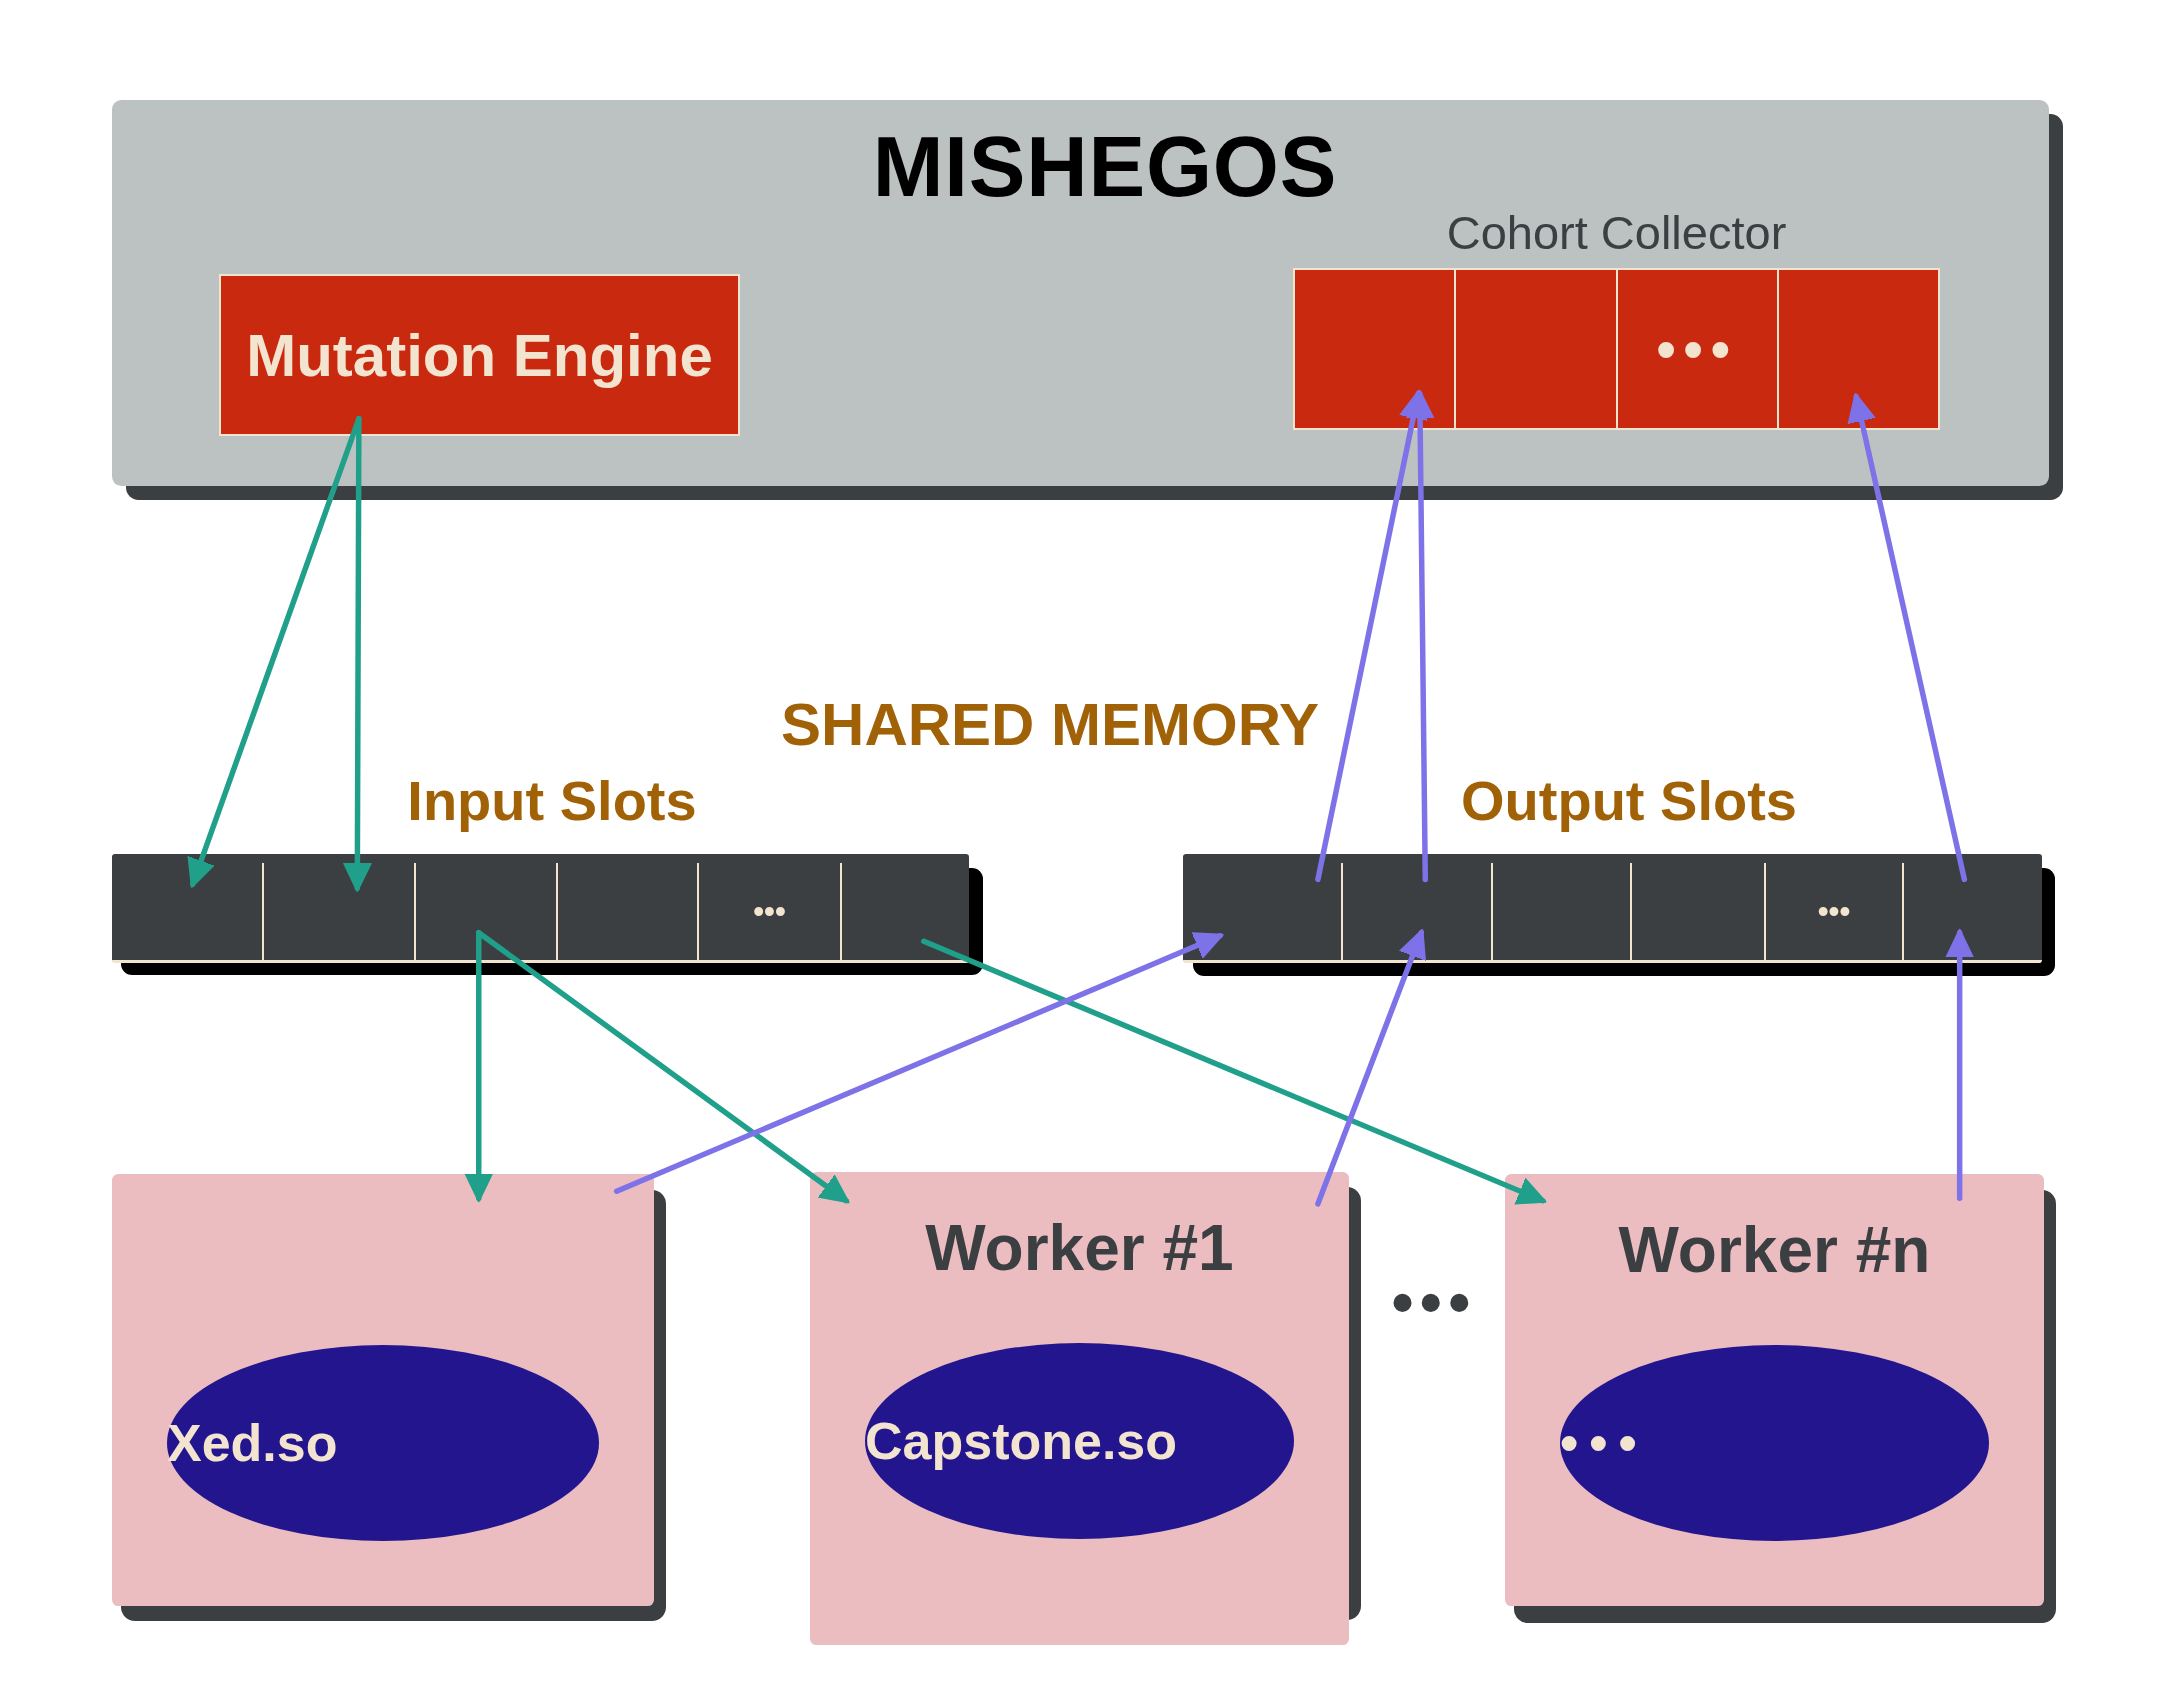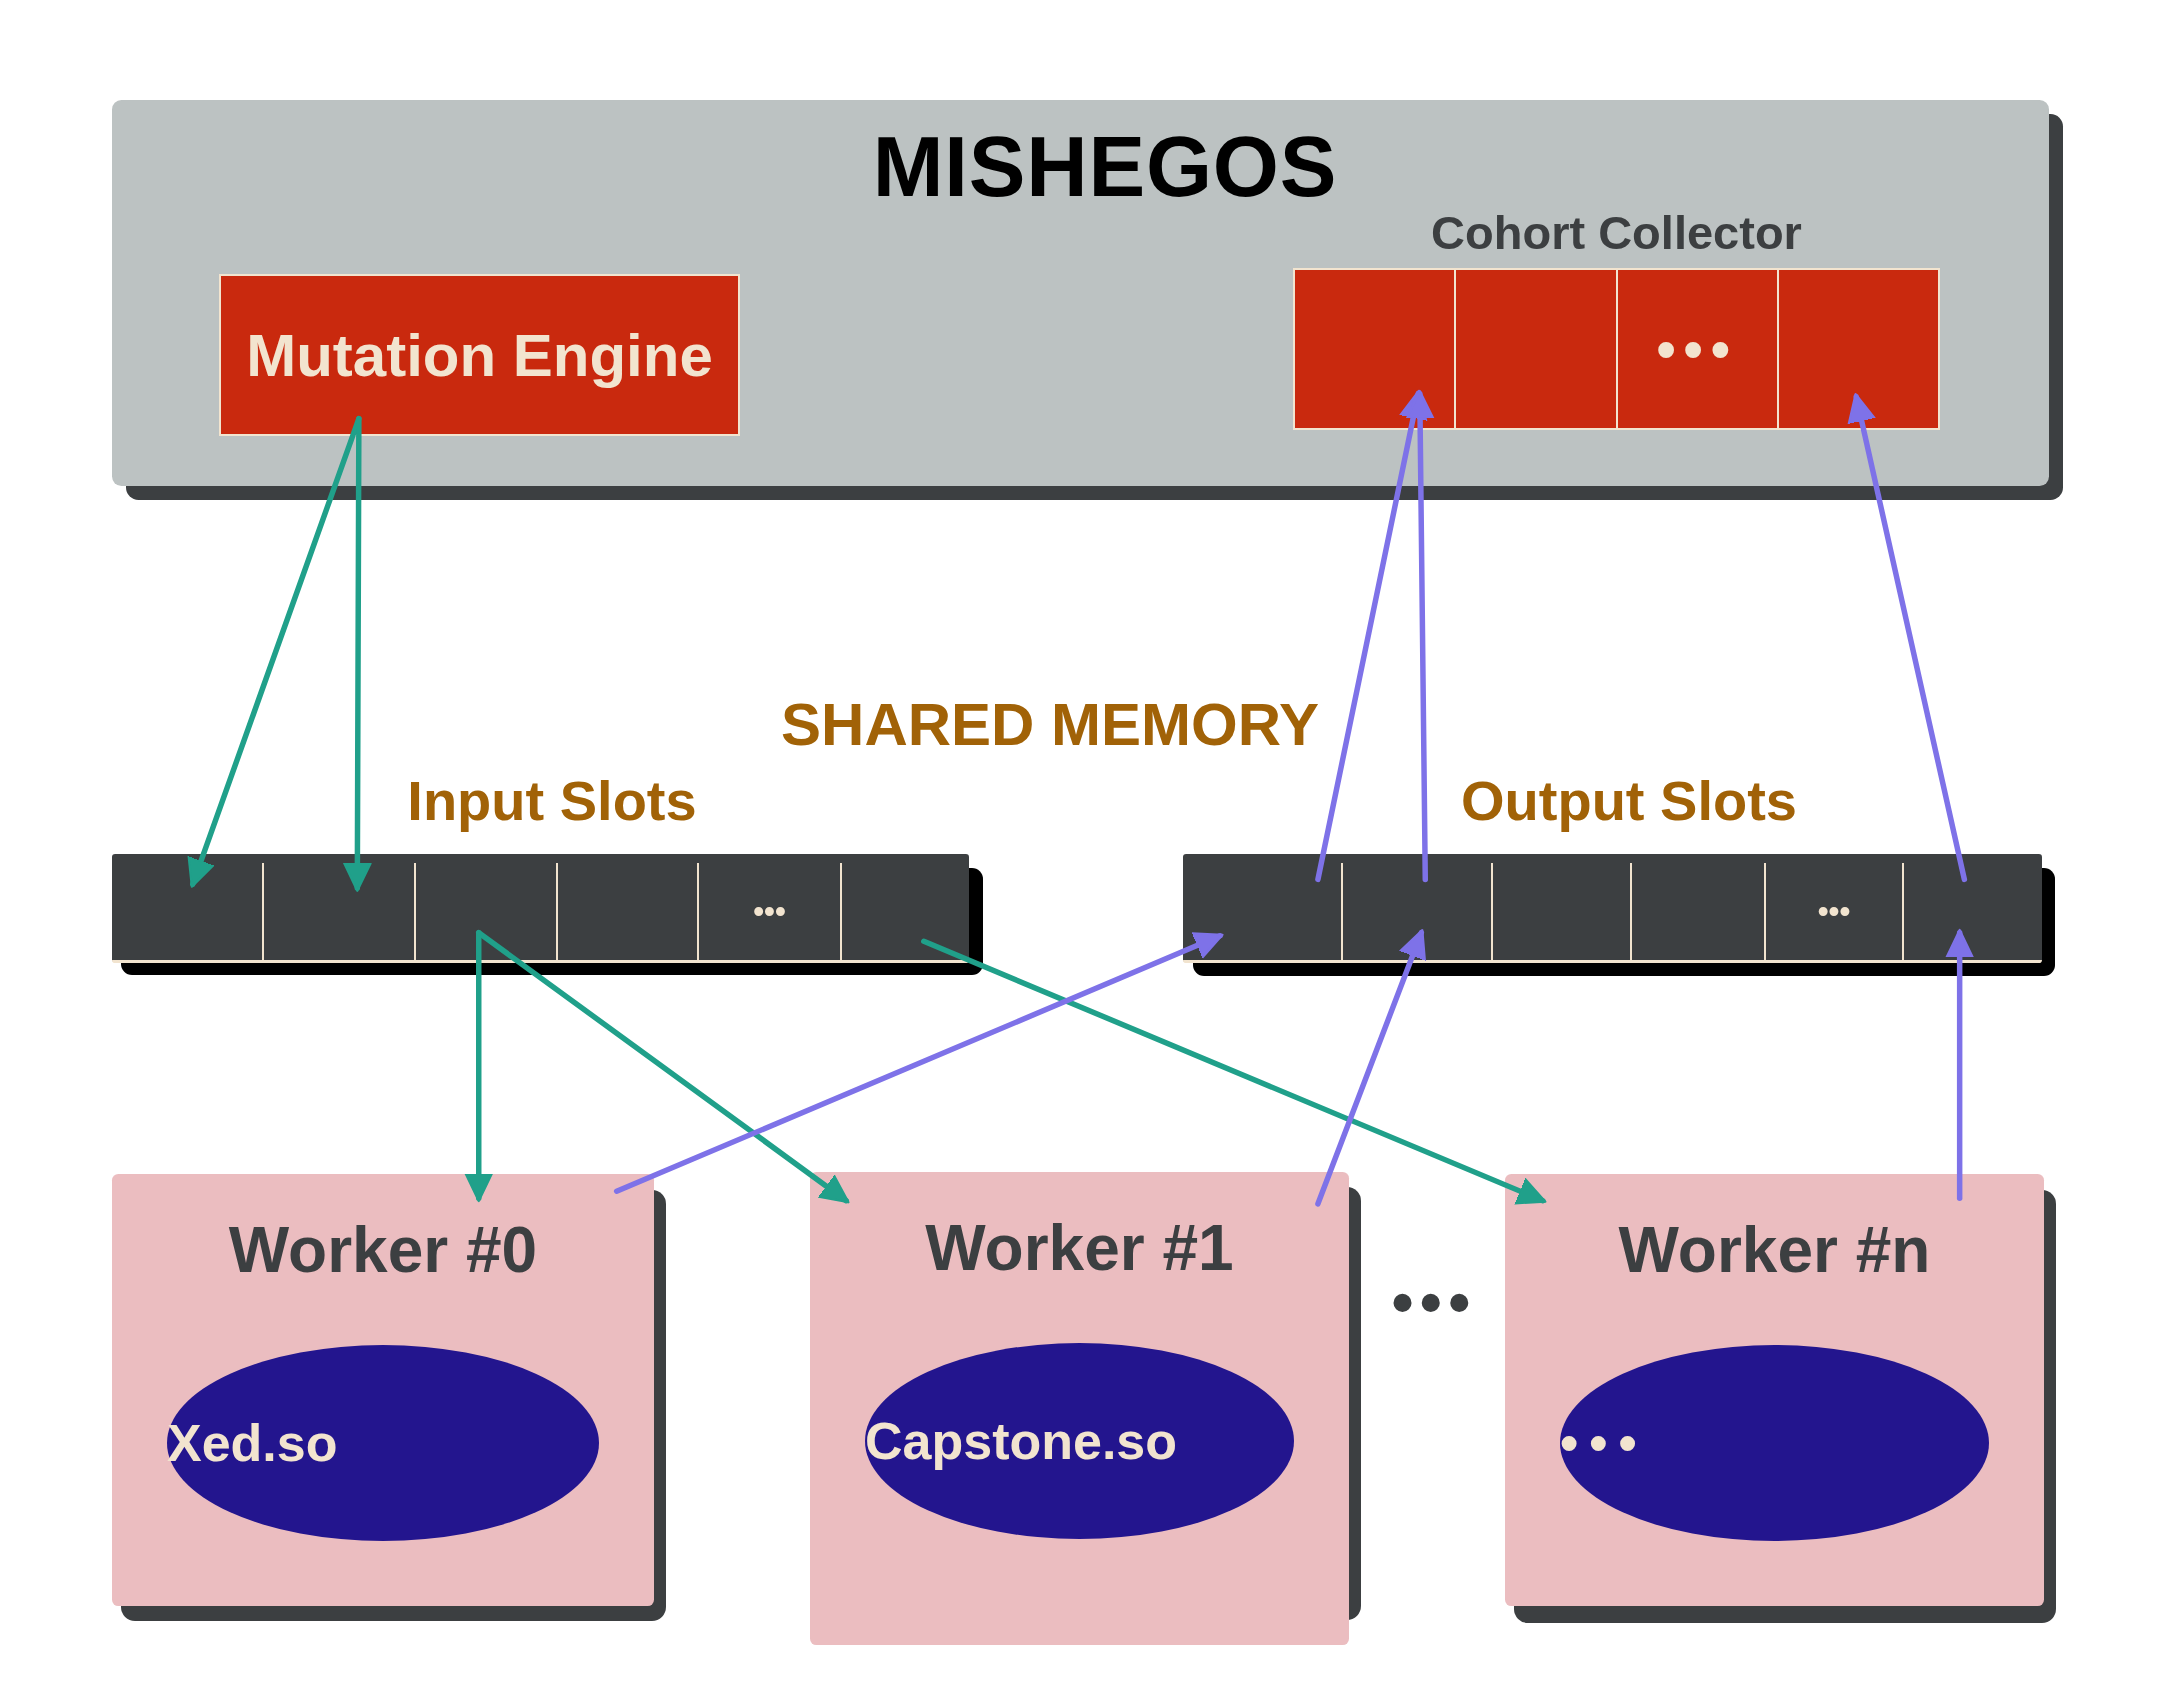--- a/index.html
+++ b/index.html
@@ -6,21 +6,21 @@
   body { width: 2172px; height: 1704px; position: relative; overflow: hidden;
          font-family: "Liberation Sans", "DejaVu Sans", sans-serif; }
   .abs { position: absolute; }
   .shadow { position: absolute; background: #3c3f41; border-radius: 12.5px; }
   .panel { position: absolute; border-radius: 9.4px; }
   #mishegos { left: 112px; top: 100px; width: 1937px; height: 386px; background: #bcc2c2; }
   #mishegos-shadow { left: 126px; top: 114px; width: 1937px; height: 386px; }
   #title { left: 112px; width: 1986px; top: 118px; text-align: center; font-size: 85px; font-weight: bold; color: #000; letter-spacing: 0.8px; }
   #mut { left: 219px; top: 274px; width: 521px; height: 162px; background: #c9290e; border: 2.4px solid #f2e4cf; box-sizing: border-box;
          display: flex; align-items: center; justify-content: center; color: #f2e4cf; font-size: 60px; font-weight: bold; }
-  #cohort-label { left: 1293px; width: 647px; top: 205px; text-align: center; color: #3c3f41; font-size: 47px; font-weight: bold; }
+  #cohort-label { left: 1293px; width: 647px; top: 205px; text-align: center; color: #3c3f41; font-size: 47px; font-weight: normal; }
   #cohort { left: 1293px; top: 268px; width: 647px; height: 162px; background: #c9290e; border: 2.4px solid #f2e4cf; box-sizing: border-box; display: flex; }
   .ccell { flex: 1; border-right: 2.4px solid #f2e4cf; display: flex; align-items: center; justify-content: center; color: #f2e4cf; font-size: 55px; font-weight: bold; letter-spacing: 7.8px; }
   .ccell:last-child { border-right: none; }
   #shared { left: 705px; width: 690px; top: 690px; text-align: center; color: #a16207; font-size: 60px; font-weight: bold; }
   .slot-label { position: absolute; color: #a16207; font-size: 56px; font-weight: bold; text-align: center; width: 470px; }
   .bar-shadow { position: absolute; background: #000; border-radius: 11px; }
   .bar { position: absolute; background: #3c3f41; border-bottom: 3.1px solid #f2e4cf; box-sizing: border-box; border-radius: 3.1px; display: flex; }
   .slot { flex: 1; border-right: 2.4px solid #f2e4cf; display: flex; align-items: center; justify-content: center; color: #f2e4cf; font-size: 31px; font-weight: bold; margin-top: 9.4px; }
   .slot:last-child { border-right: none; }
   .worker-shadow { position: absolute; background: #3c3f41; border-radius: 14px; }
@@ -70,21 +70,20 @@
   <div class="slot" style="flex:0 0 158px"></div>
   <div class="slot" style="flex:0 0 148px"></div>
   <div class="slot" style="flex:0 0 137px"></div>
   <div class="slot" style="flex:0 0 132px"></div>
   <div class="slot" style="flex:0 0 136px">•••</div>
   <div class="slot"></div>
 </div>
 
 <div class="worker-shadow" style="left:121px; top:1190px; width:545px; height:431px;"></div>
 <div class="worker" style="left:112px; top:1174px; width:542px; height:432px;">
-  <div class="worker-title">Worker #0</div>
   <div class="lib">
     <span>Xed.so</span>
   </div>
 </div>
 
 <div class="worker-shadow" style="left:815px; top:1187px; width:546px; height:433px;"></div>
 <div class="worker" style="left:810px; top:1172px; width:539px; height:473px;">
   <div class="worker-title">Worker #1</div>
   <div class="lib">
     <span>Capstone.so</span>

